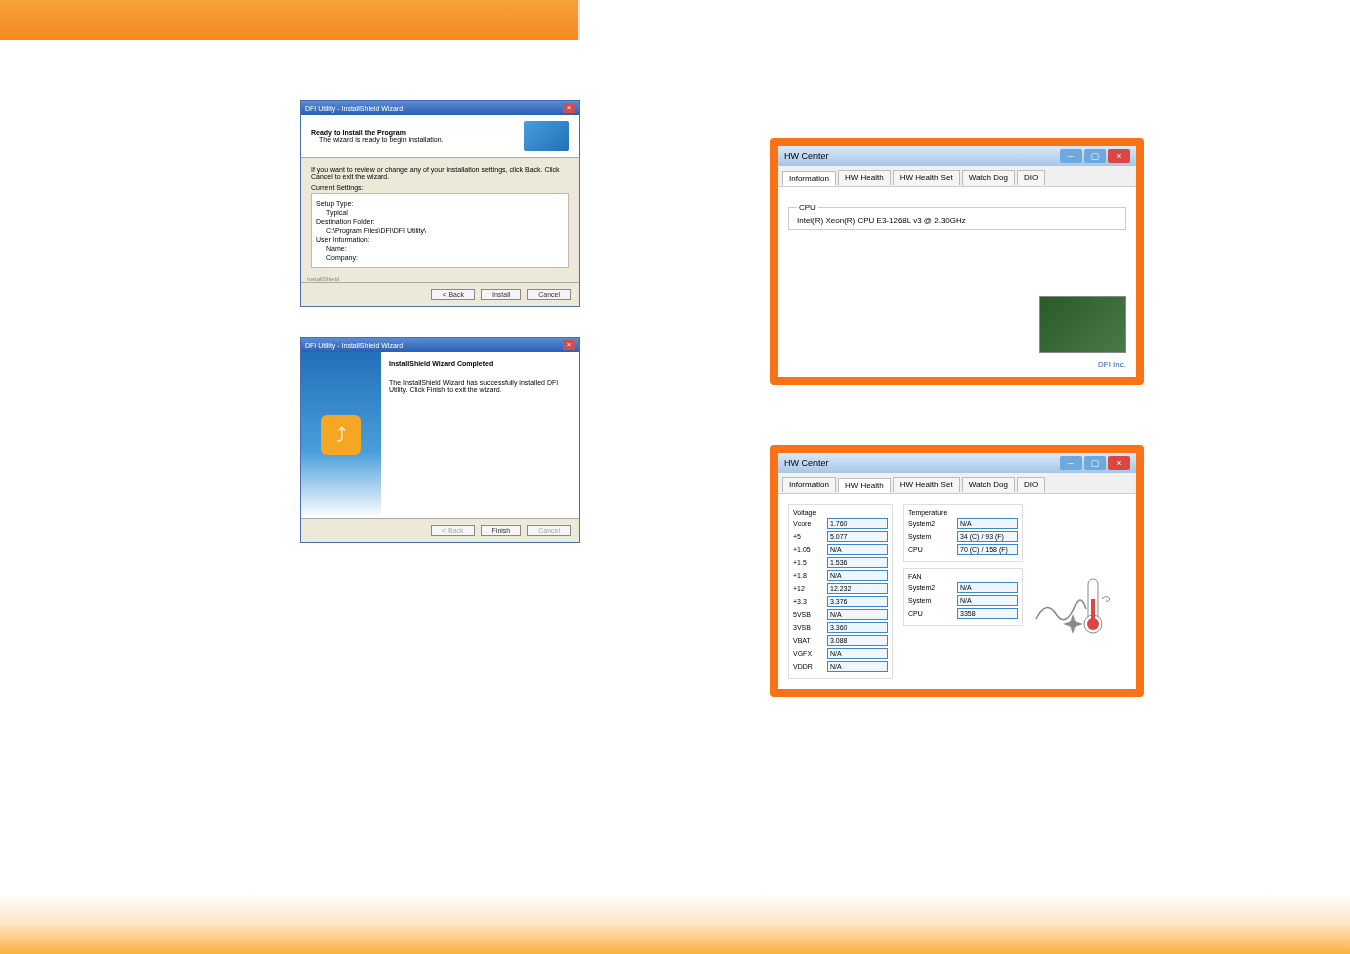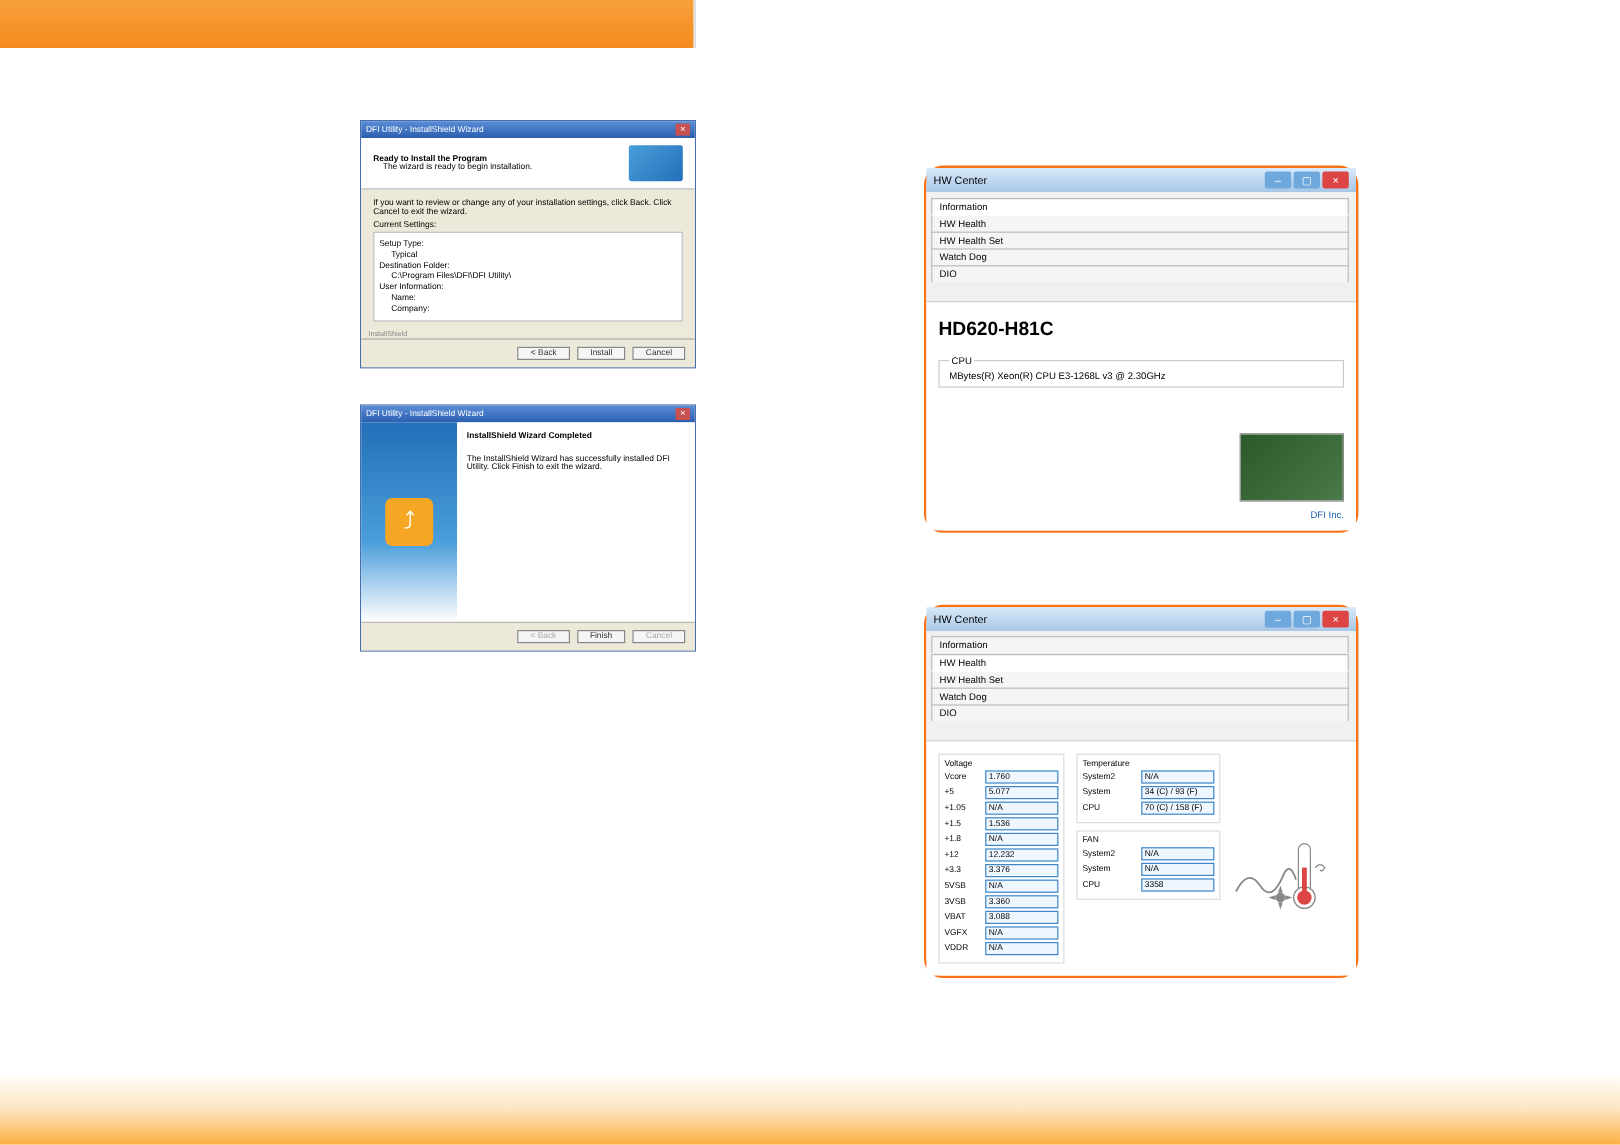--- a/index.html
+++ b/index.html
@@ -125,22 +125,22 @@
   }
   .wizard-side-content {
     flex: 1;
     padding: 8px;
     background: #fff;
     min-height: 150px;
   }
   
   .hw-window {
     width: 358px;
-    border: 2px solid #f97316;
-    border-radius: 16px;
+    border: 8px solid #f97316;
+    border-radius: 4px;
     font-size: 8px;
     background: #fff;
     margin-bottom: 60px;
   }
   .hw-title {
     background: linear-gradient(to bottom, #d9e9f9, #a7c7e7);
     padding: 3px 6px;
     display: flex;
     justify-content: space-between;
     align-items: center;
@@ -156,24 +156,23 @@
     text-align: center;
     line-height: 14px;
     color: #fff;
     font-size: 9px;
   }
   .win-min { background: #6fa8dc; }
   .win-max { background: #6fa8dc; }
   .win-close { background: #d44; }
   .hw-tabs {
     display: flex;
-    padding: 4px 4px 16px;
+    padding: 4px 4px 1px;
     background: #f0f0f0;
     border-bottom: 1px solid #ccc;
-    flex-direction: column;
   }
   .hw-tab {
     border: 1px solid #bbb;
     border-bottom: none;
     padding: 2px 6px;
     margin-right: 2px;
     background: #f5f5f5;
     font-size: 8px;
   }
   .hw-tab.active {
@@ -322,24 +321,23 @@
       </div>
     </div>
     <div class="hw-tabs">
       <div class="hw-tab active">Information</div>
       <div class="hw-tab">HW Health</div>
       <div class="hw-tab">HW Health Set</div>
       <div class="hw-tab">Watch Dog</div>
       <div class="hw-tab">DIO</div>
     </div>
     <div class="hw-body">
-      <div class="board-name">HD620-H81C</div>
       <fieldset>
         <legend>CPU</legend>
-        <span>MBytes(R) Xeon(R) CPU E3-1268L v3 @ 2.30GHz</span>
+        <span>Intel(R) Xeon(R) CPU E3-1268L v3 @ 2.30GHz</span>
       </fieldset>
       <div class="board-img"></div>
       <a class="dfi-link">DFI Inc.</a>
     </div>
   </div>
 
   <div class="hw-window">
     <div class="hw-title">
       <span>HW Center</span>
       <div class="win-btns">

